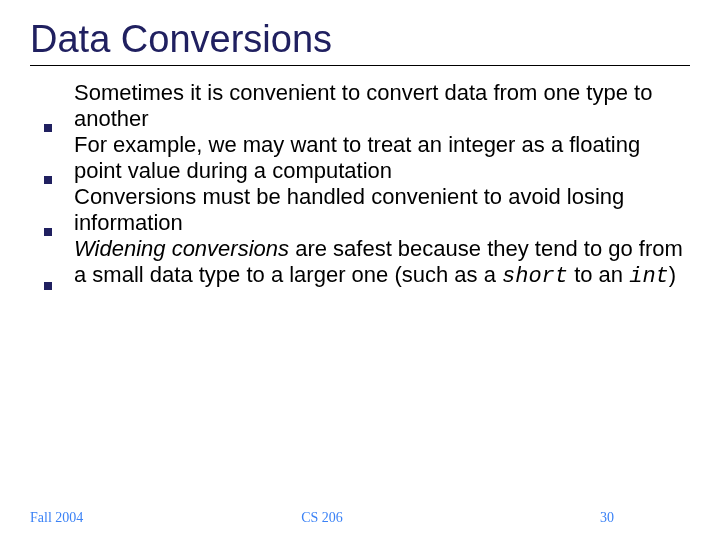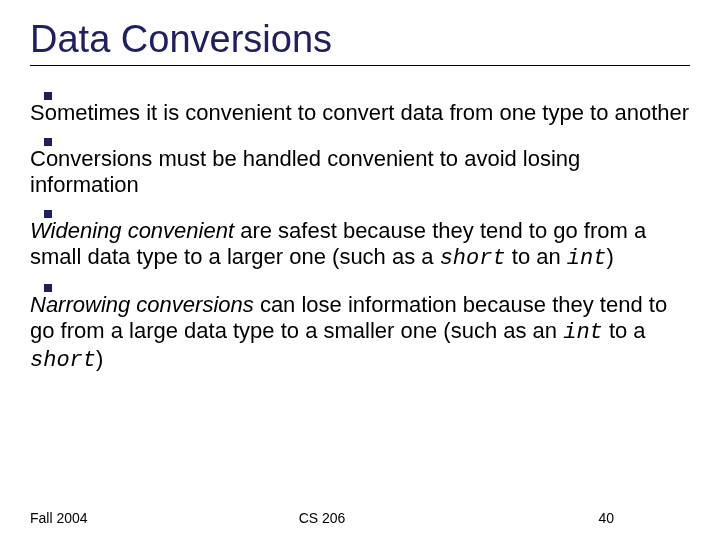--- a/index.html
+++ b/index.html
@@ -29,23 +29,22 @@
     border: none;
     border-top: 1.5px solid #000;
     margin: 0 0 14px 0;
     width: 660px;
   }
   .body {
     width: 660px;
   }
   .item {
     display: flex;
-    align-items: flex-start;
+    align-items: flex-end;
     margin-bottom: 0px;
-    flex-direction: column;
   }
   .bullet {
     width: 8px;
     height: 8px;
     background: #202060;
     margin-top: 12px;
     margin-left: 14px;
     margin-right: 22px;
     flex-shrink: 0;
   }
@@ -58,51 +57,51 @@
   .italic { font-style: italic; }
   .mono { font-family: "Courier New", Courier, monospace; font-style: italic; }
   .footer {
     position: absolute;
     bottom: 14px;
     left: 30px;
     right: 30px;
     display: flex;
     justify-content: space-between;
     font-size: 14px;
-    color: #000000;
-    font-family: Liberation Sans, sans-serif;
+    color: #3b82f6;
+    font-family: Liberation Serif, serif;
   }
   .footer .center {
     position: absolute;
     left: 50%;
     transform: translateX(-50%);
   }
 </style>
 </head>
 <body>
 
 <div class="slide">
   <h1 class="title">Data Conversions</h1>
   <hr class="rule">
   <div class="body" id="body">
       <div class="item">
         <div class="bullet"></div>
         <div class="text"><span>Sometimes it is convenient to convert data from one type to another</span></div>
       </div>
       <div class="item">
         <div class="bullet"></div>
+        <div class="text"><span>For example, we may want to treat an integer as a floating point value during a computation</span></div>
+      </div>
+      <div class="item">
+        <div class="bullet"></div>
         <div class="text"><span>Conversions must be handled convenient to avoid losing information</span></div>
       </div>
       <div class="item">
         <div class="bullet"></div>
-        <div class="text"><span class="italic">Widening convenient</span><span> are safest because they tend to go from a small data type to a larger one (such as a </span><span class="mono">short</span><span> to an </span><span class="mono">int</span><span>)</span></div>
-      </div>
-      <div class="item">
-        <div class="bullet"></div>
-        <div class="text"><span class="italic">Narrowing conversions</span><span> can lose information because they tend to go from a large data type to a smaller one (such as an </span><span class="mono">int</span><span> to a </span><span class="mono">short</span><span>)</span></div>
+        <div class="text"><span class="italic">Widening conversions</span><span> are safest because they tend to go from a small data type to a larger one (such as a </span><span class="mono">short</span><span> to an </span><span class="mono">int</span><span>)</span></div>
       </div>
     </div>
   <div class="footer">
     <span>Fall 2004</span>
     <span class="center">CS 206</span>
-    <span>40</span>
+    <span>30</span>
   </div>
 </div>
 
 </body></html>

